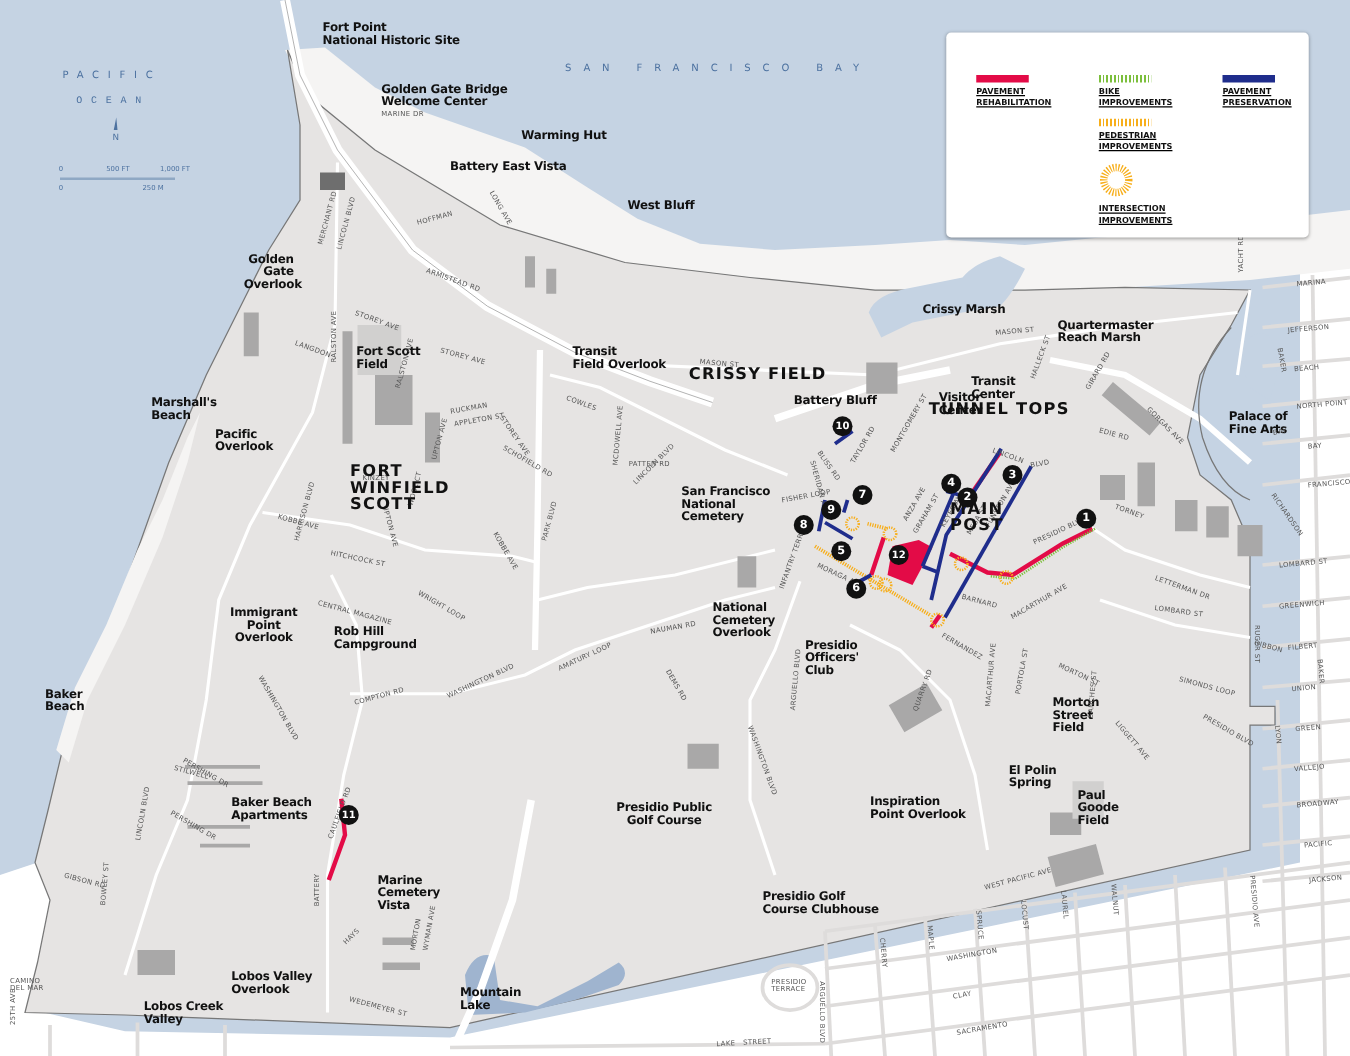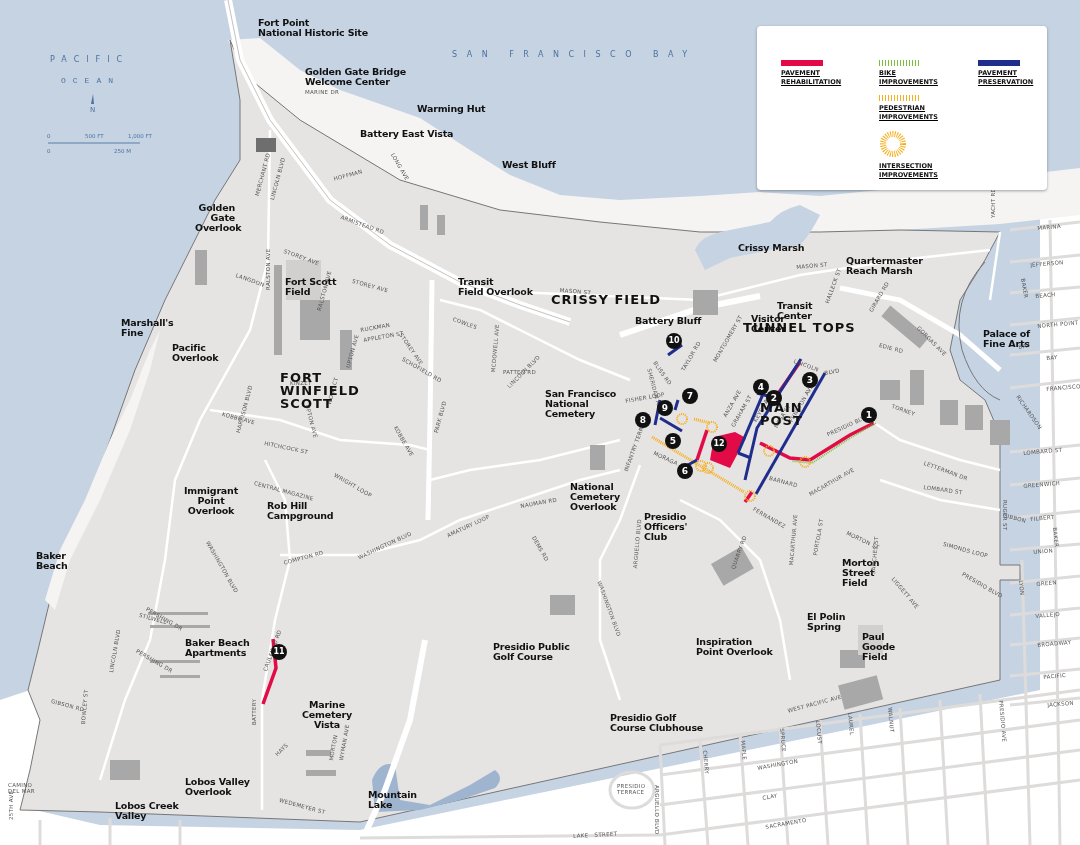--- a/index.html
+++ b/index.html
@@ -201,33 +201,33 @@
 Welcome Center</div>
     <div class="lbl" style="left: 417px; top: 104px;">Warming Hut</div>
     <div class="lbl" style="left: 360px; top: 129px; text-align: center;">Battery East Vista</div>
     <div class="lbl" style="left: 502px; top: 160px;">West Bluff</div>
     <div class="lbl right" style="left: 195px; top: 203px; width: 40px;">Golden
 Gate
 Overlook</div>
     <div class="lbl" style="left: 285px; top: 277px;">Fort Scott
 Field</div>
     <div class="lbl" style="left: 121px; top: 318px;">Marshall's
-Fine</div>
+Beach</div>
     <div class="lbl" style="left: 172px; top: 343px;">Pacific
 Overlook</div>
     <div class="lbl" style="left: 184px; top: 486px; text-align: center;">Immigrant
 Point
 Overlook</div>
     <div class="lbl" style="left: 267px; top: 501px;">Rob Hill
 Campground</div>
     <div class="lbl" style="left: 36px; top: 551px;">Baker
 Beach</div>
     <div class="lbl" style="left: 185px; top: 638px;">Baker Beach
 Apartments</div>
-    <div class="lbl" style="left: 302px; top: 700px; text-align: center;">Marine
+    <div class="lbl" style="left: 302px; top: 700px;">Marine
 Cemetery
 Vista</div>
     <div class="lbl" style="left: 185px; top: 777px;">Lobos Valley
 Overlook</div>
     <div class="lbl" style="left: 115px; top: 801px;">Lobos Creek
 Valley</div>
     <div class="lbl" style="left: 368px; top: 790px;">Mountain
 Lake</div>
     <div class="lbl" style="left: 458px; top: 277px;">Transit
 Field Overlook</div>
@@ -251,21 +251,21 @@
     <div class="lbl" style="left: 983px; top: 329px;">Palace of
 Fine Arts</div>
     <div class="lbl" style="left: 842px; top: 558px;">Morton
 Street
 Field</div>
     <div class="lbl" style="left: 807px; top: 612px;">El Polin
 Spring</div>
     <div class="lbl" style="left: 862px; top: 632px;">Paul
 Goode
 Field</div>
-    <div class="lbl" style="left: 493px; top: 642px;">Presidio Public
+    <div class="lbl" style="left: 493px; top: 642px; text-align: center;">Presidio Public
 Golf Course</div>
     <div class="lbl" style="left: 696px; top: 637px;">Inspiration
 Point Overlook</div>
     <div class="lbl" style="left: 610px; top: 713px;">Presidio Golf
 Course Clubhouse</div>
   </div>
 <div id="streets-layer">
     <div class="street" style="left: 305px; top: 89px; transform: rotate(0deg); transform-origin: 0px 0px;">MARINE DR</div>
     <div class="street" style="left: 395px; top: 152px; transform: rotate(60deg); transform-origin: 0px 0px;">LONG AVE</div>
     <div class="street" style="left: 333px; top: 176px; transform: rotate(-15deg); transform-origin: 0px 0px;">HOFFMAN</div>

